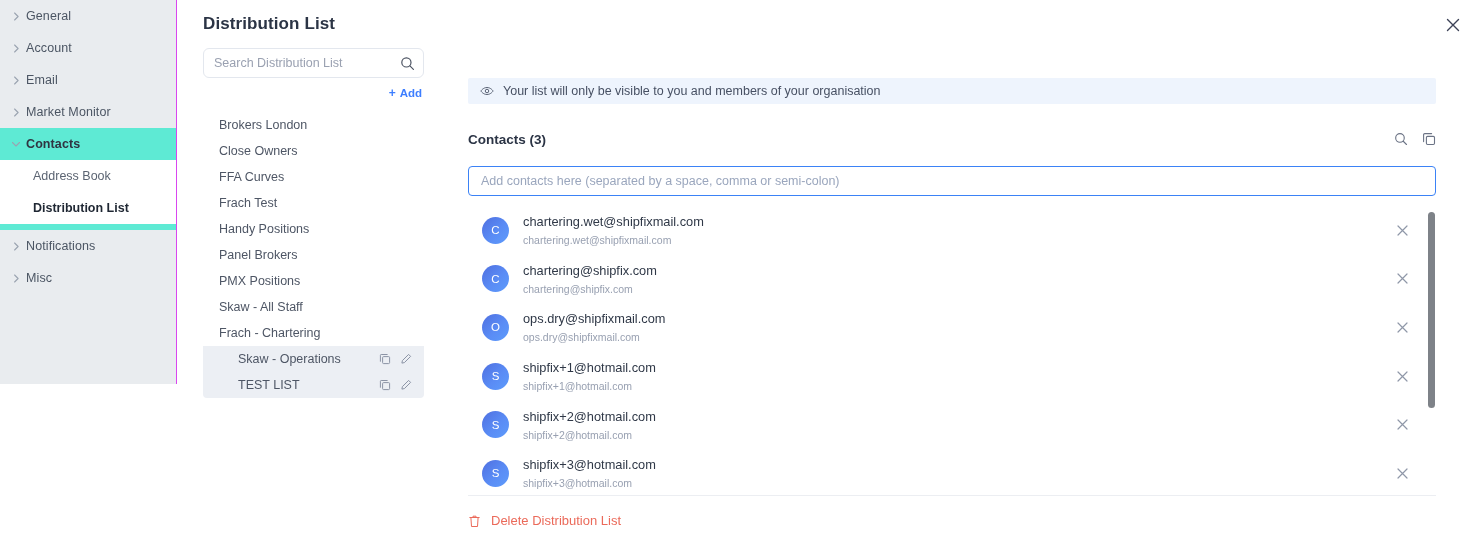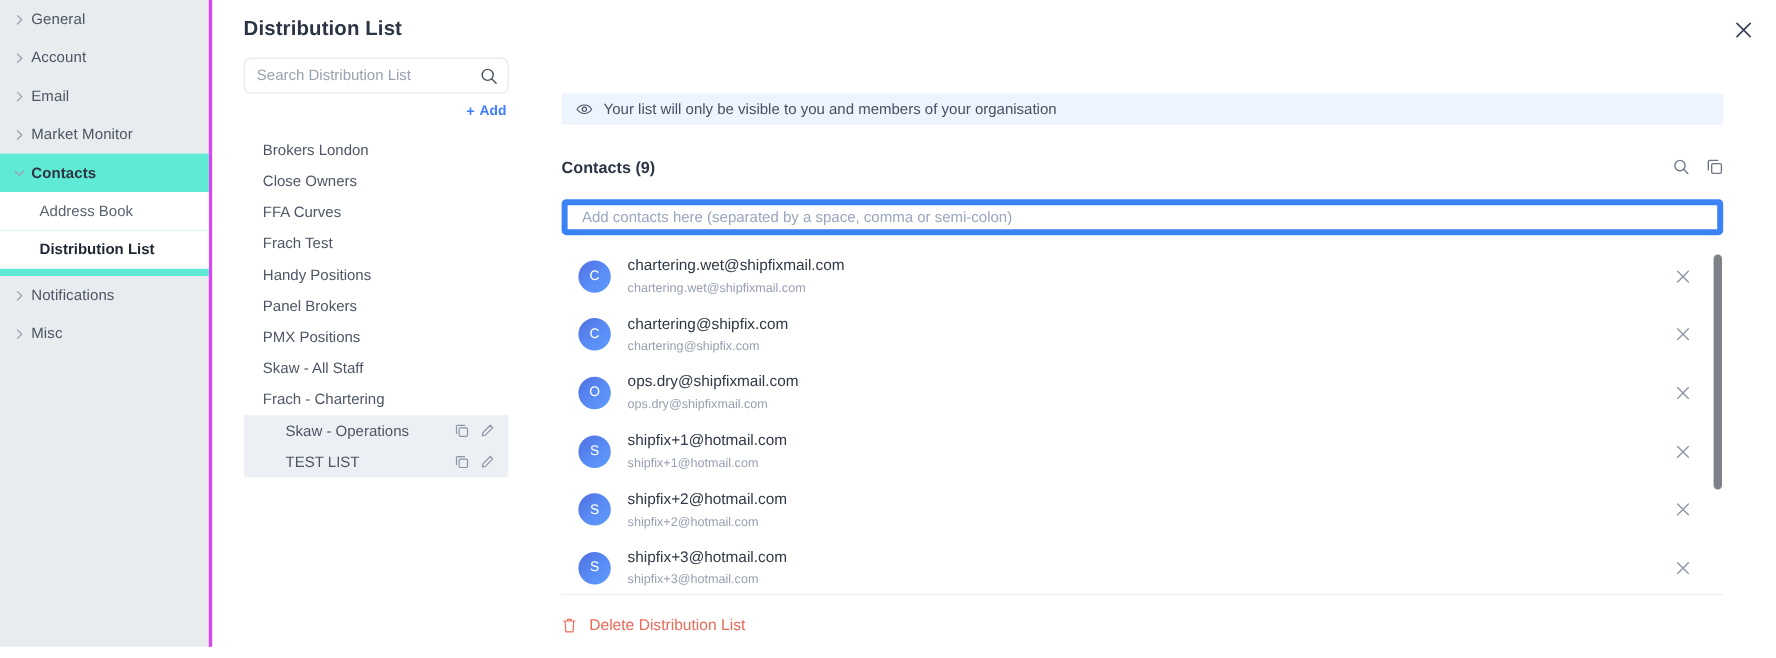--- a/index.html
+++ b/index.html
@@ -17,26 +17,26 @@
   .app {
     position: relative;
     width: 1480px;
     height: 548px;
     display: flex;
   }
 
   
   .sidebar {
     width: 177px;
-    height: 539px;
+    height: 384px;
     background: #e9ecef;
     flex: 0 0 177px;
     position: relative;
     box-sizing: border-box;
-    border-right: 3px solid #d946ef;
+    border-right: 1px solid #d946ef;
     text-align: center;
   }
   .nav-group { position: relative; }
   .nav-group.expanded { background: #5eead4; }
   .nav-row {
     height: 32px;
     display: flex;
     align-items: center;
     padding-left: 6px;
     box-sizing: border-box;
@@ -241,21 +241,21 @@
     color: #6b7385;
   }
   .head-icons span { cursor: pointer; display: flex; }
 
   .add-contacts {
     position: absolute;
     left: 0;
     top: 166px;
     right: 16px;
     height: 30px;
-    border: 5px solid #3b82f6;
+    border: 1px solid #3b82f6;
     border-radius: 4px;
     display: flex;
     box-sizing: border-box;
   }
   .add-contacts input {
     border: none;
     outline: none;
     background: transparent;
     font-family: "Liberation Sans", sans-serif;
     font-size: 12.5px;
@@ -569,21 +569,21 @@
         <span class="eye-icon">
           <svg width="14" height="14" viewBox="0 0 16 16">
               <path d="M1 8s2.6-4 7-4 7 4 7 4-2.6 4-7 4-7-4-7-4z" stroke="currentColor" stroke-width="1" fill="none"></path>
               <circle cx="8" cy="8" r="2" stroke="currentColor" stroke-width="1" fill="none"></circle>
             </svg>
         </span>
         <span class="banner-text">Your list will only be visible to you and members of your organisation</span>
       </div>
 
       <div class="contacts-head">
-        <span class="contacts-title">Contacts (9)</span>
+        <span class="contacts-title">Contacts (3)</span>
         <span class="head-icons">
           <span>
             <svg width="14" height="14" viewBox="0 0 15 15">
                 <circle cx="6.4" cy="6.4" r="4.6" stroke="currentColor" stroke-width="1.2" fill="none"></circle>
                 <path d="M9.9 9.9L13.4 13.4" stroke="currentColor" stroke-width="1.2" stroke-linecap="round"></path>
               </svg>
           </span>
           <span>
             <svg width="14" height="14" viewBox="0 0 14 14">
                 <rect x="4.4" y="4.4" width="8.1" height="8.1" rx="1.2" stroke="currentColor" stroke-width="1.1" fill="none"></rect>

